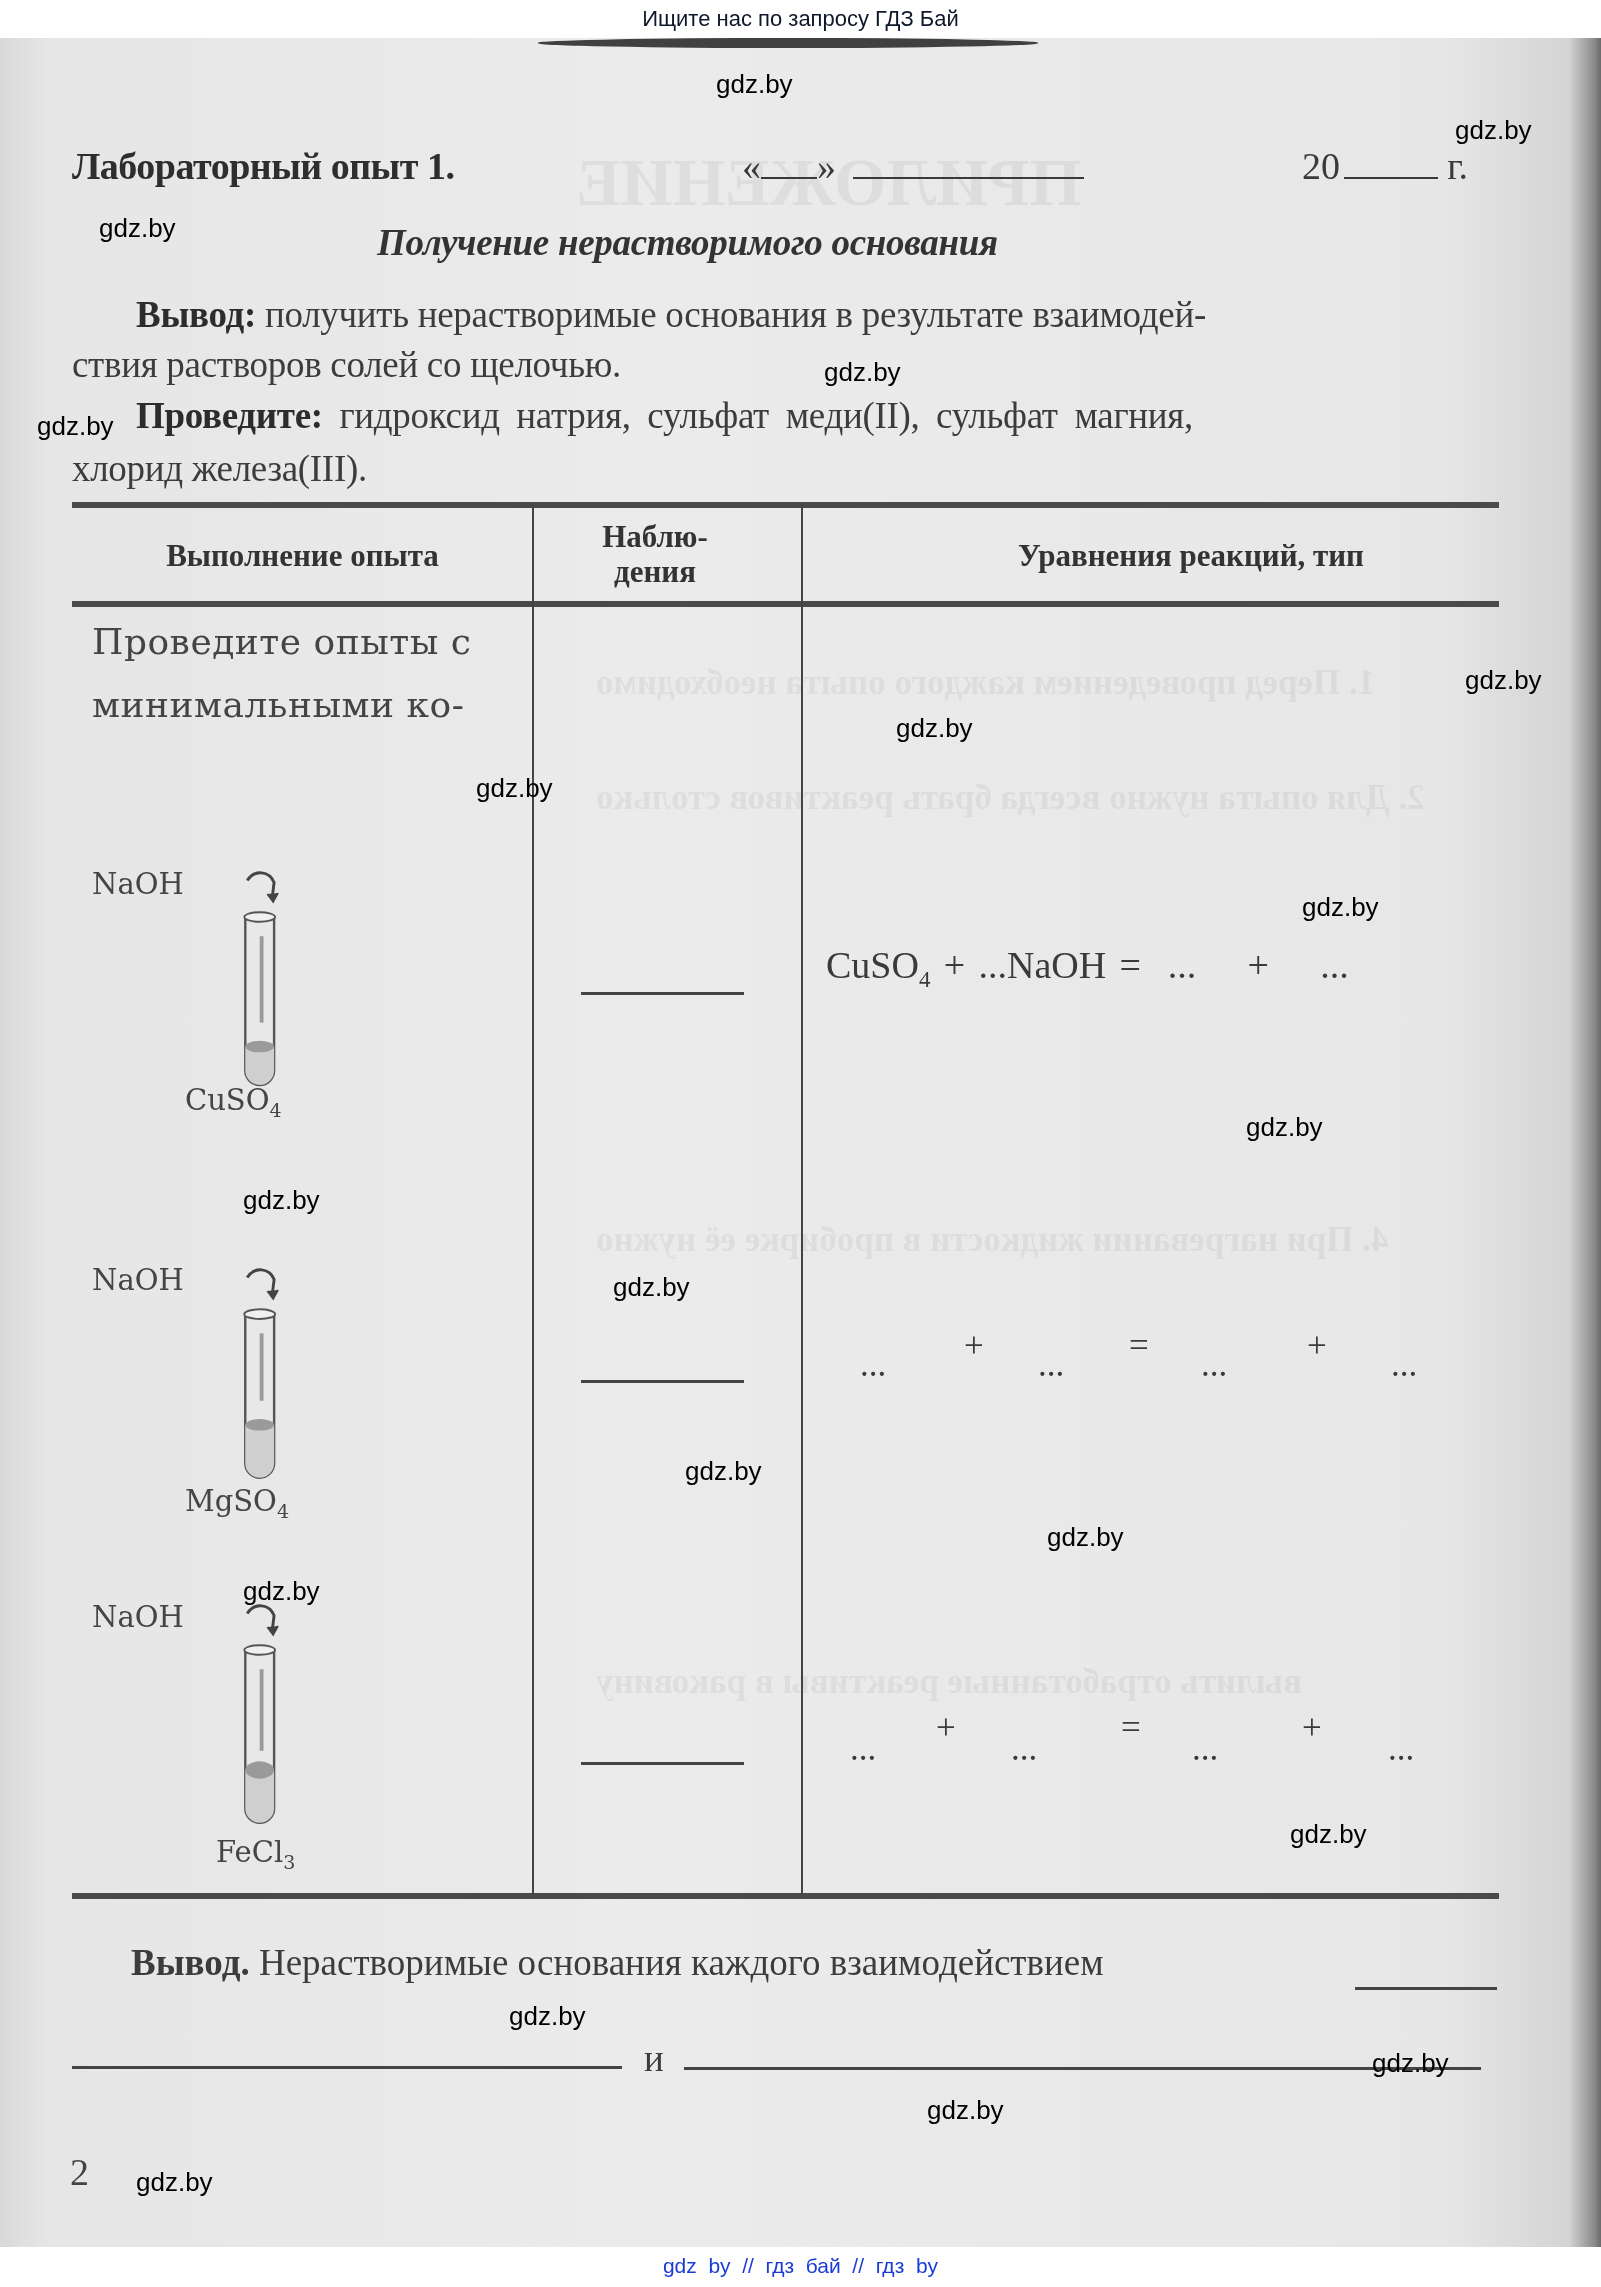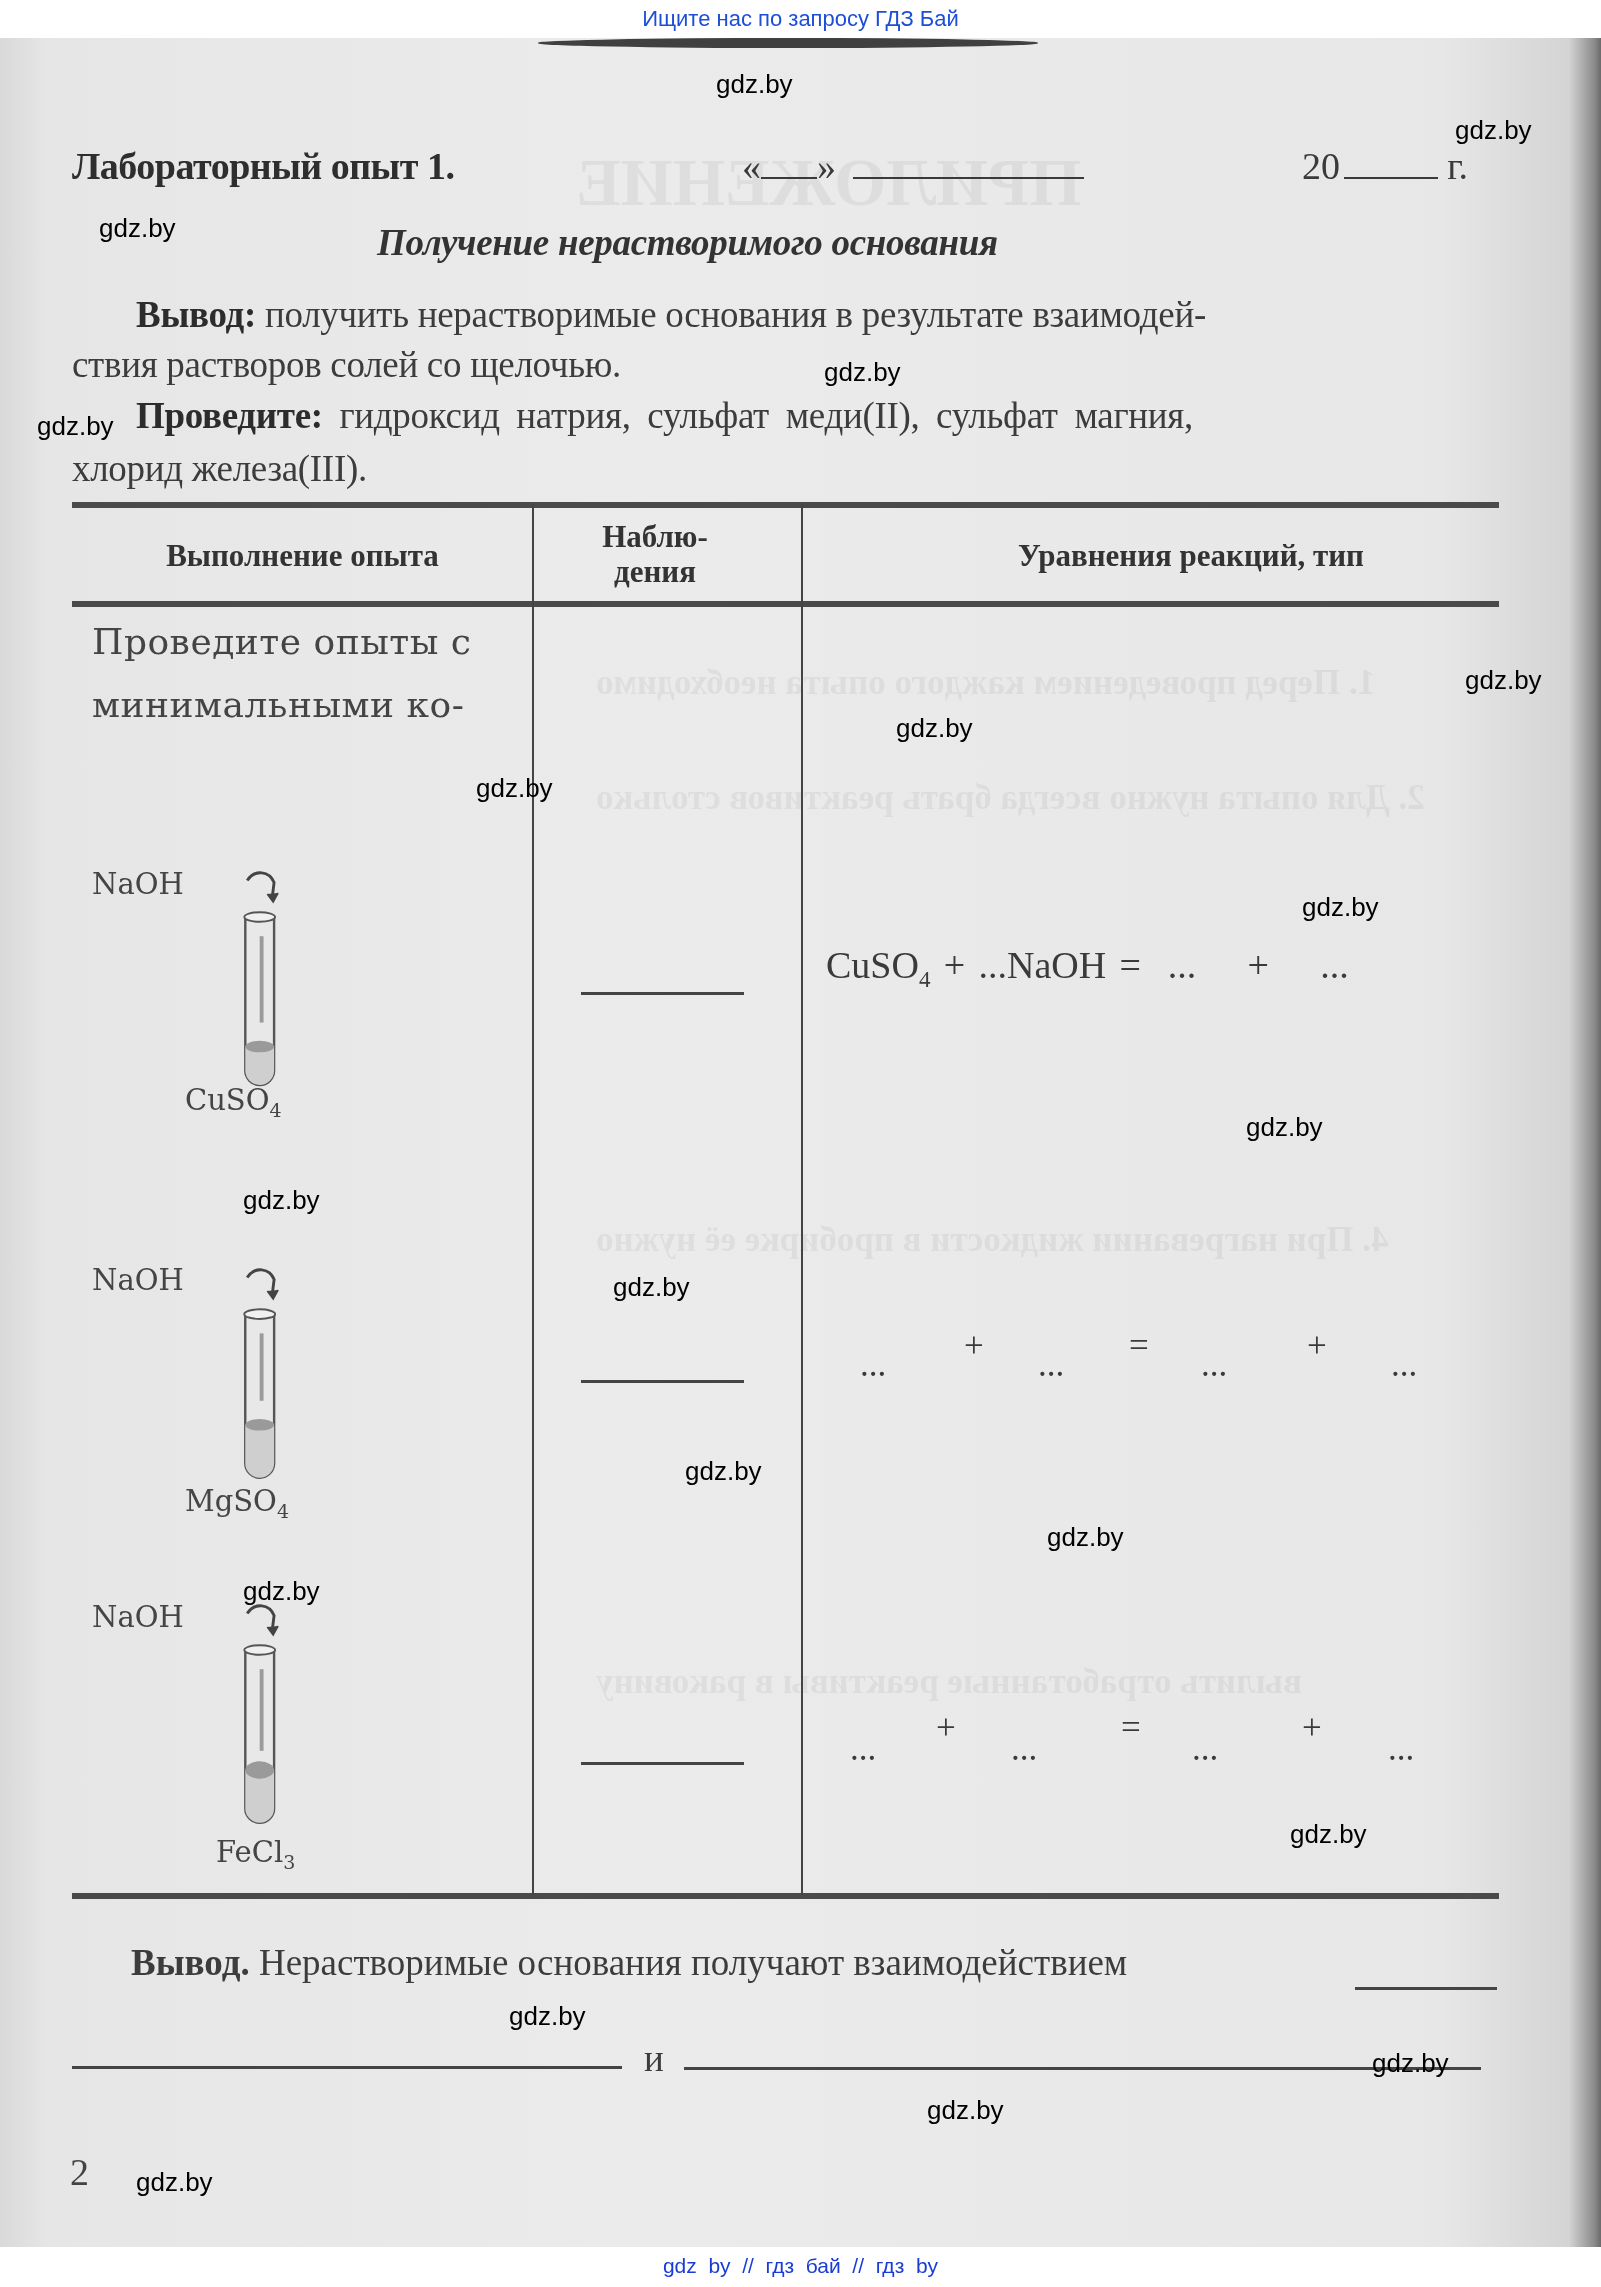--- a/index.html
+++ b/index.html
@@ -1,17 +1,17 @@
 <!DOCTYPE html>
 <html><head>
 <meta charset="utf-8">
 <style>
   html,body{margin:0;padding:0;}
   body{width:1601px;height:2287px;position:relative;background:#ffffff;overflow:hidden;font-family:"Liberation Serif","DejaVu Serif",serif;color:#3a3a3a;}
-  .top-banner{position:absolute;left:0;top:0;width:1601px;height:38px;background:#fff;text-align:center;font-family:"Liberation Sans","DejaVu Sans",sans-serif;font-size:22px;line-height:37px;color:#1d4ed8;}
+  .top-banner{position:absolute;left:0;top:0;width:1601px;height:38px;background:#fff;text-align:center;font-family:"Liberation Sans","DejaVu Sans",sans-serif;font-size:22px;line-height:37px;color:#0f172a;}
   .bottom-banner{position:absolute;left:0;top:2247px;width:1601px;height:40px;background:#fff;text-align:center;font-family:"Liberation Sans","DejaVu Sans",sans-serif;font-size:21px;line-height:38px;color:#1a3cd6;word-spacing:5.8px;}
   .page{position:absolute;left:0;top:38px;width:1601px;height:2209px;background:linear-gradient(90deg,#d9d9d9 0%,#e6e6e6 3%,#ebebeb 40%,#e7e7e7 90%,#d4d4d4 98%,#8a8a8a 99.6%,#6a6a6a 100%);}
   .page-shadow{position:absolute;left:538px;top:38px;width:500px;height:9.6px;border-radius:50%;background:#222;opacity:.85;}
   .abs{position:absolute;white-space:nowrap;}
   .h-title{font-weight:bold;font-size:38px;color:#2e2e2e;letter-spacing:-0.5px;}
   .date-part{font-size:38px;color:#3a3a3a;}
   .uline{display:inline-block;border-bottom:2.9px solid #3a3a3a;height:0;vertical-align:baseline;}
   .subtitle{font-style:italic;font-weight:bold;font-size:37px;color:#333;letter-spacing:-0.3px;}
   .body-text{font-size:37px;color:#3c3c3c;letter-spacing:-0.3px;}
   .body-text b{color:#2c2c2c;}
@@ -140,21 +140,21 @@
 <div class="abs eq-dots" style="left:850px;top:1729px;width:634px;">
   <span class="abs" style="left:0;top:0;">...</span>
   <span class="abs" style="left:86px;top:-21px;">+</span>
   <span class="abs" style="left:161px;top:0;">...</span>
   <span class="abs" style="left:271px;top:-21px;">=</span>
   <span class="abs" style="left:342px;top:0;">...</span>
   <span class="abs" style="left:452px;top:-21px;">+</span>
   <span class="abs" style="left:538px;top:0;">...</span>
 </div>
 
-<div class="abs conclusion" style="left:131px;top:1941px;"><b>Вывод.</b><span> Нерастворимые основания получают взаимодействием</span></div>
+<div class="abs conclusion" style="left:131px;top:1941px;"><b>Вывод.</b><span> Нерастворимые основания каждого взаимодействием</span></div>
 <div class="obs-line" style="left:1355px;top:1987px;width:142px;"></div>
 <div class="obs-line" style="left:72px;top:2066px;width:550px;"></div>
 <div class="abs conclusion" style="left:644px;top:2037px;">и</div>
 <div class="obs-line" style="left:684px;top:2067px;width:797px;"></div>
 
 <div class="abs page-num" style="left:70px;top:2150px;">2</div>
 
 <div class="wm" style="left:716px;top:69px;">gdz.by</div>
 <div class="wm" style="left:1455px;top:115px;">gdz.by</div>
 <div class="wm" style="left:99px;top:213px;">gdz.by</div>

